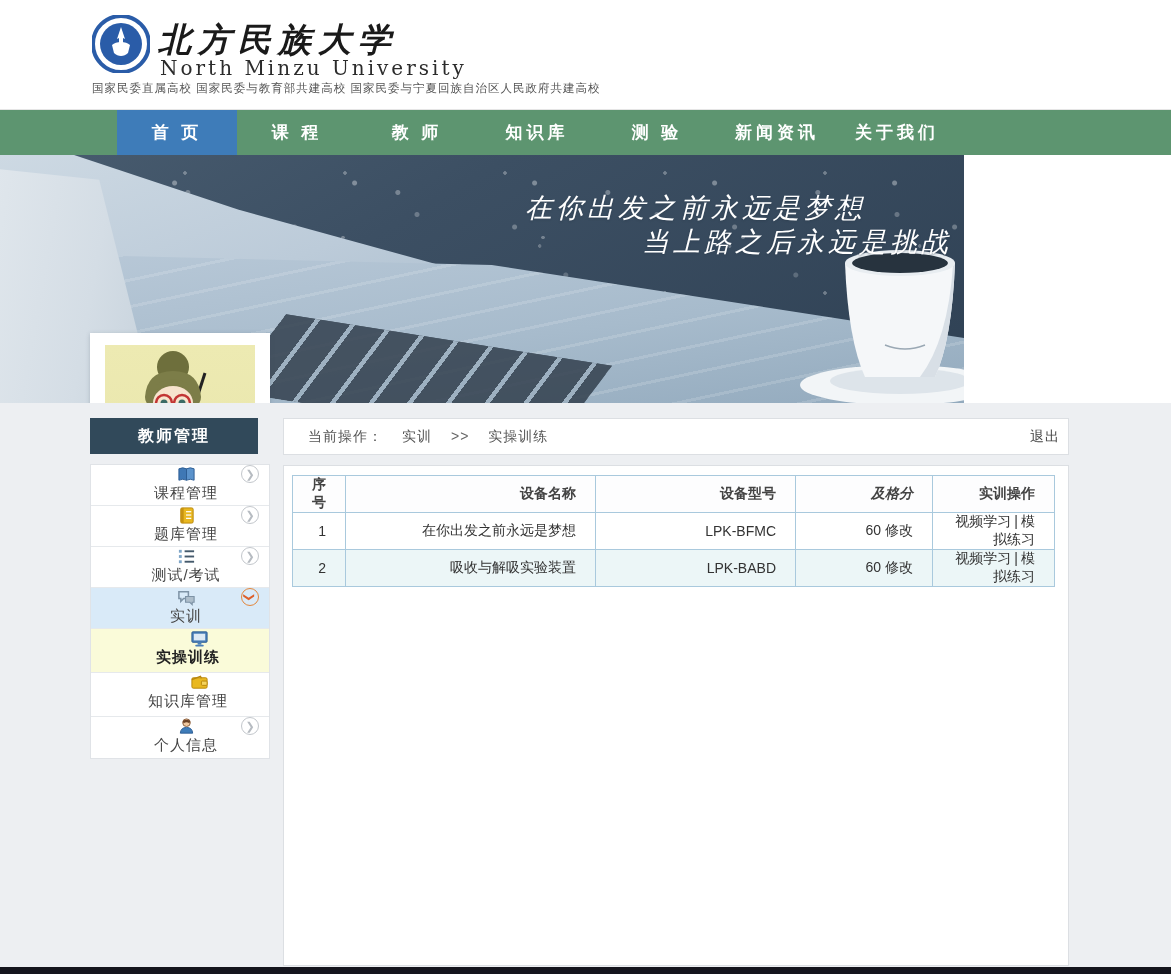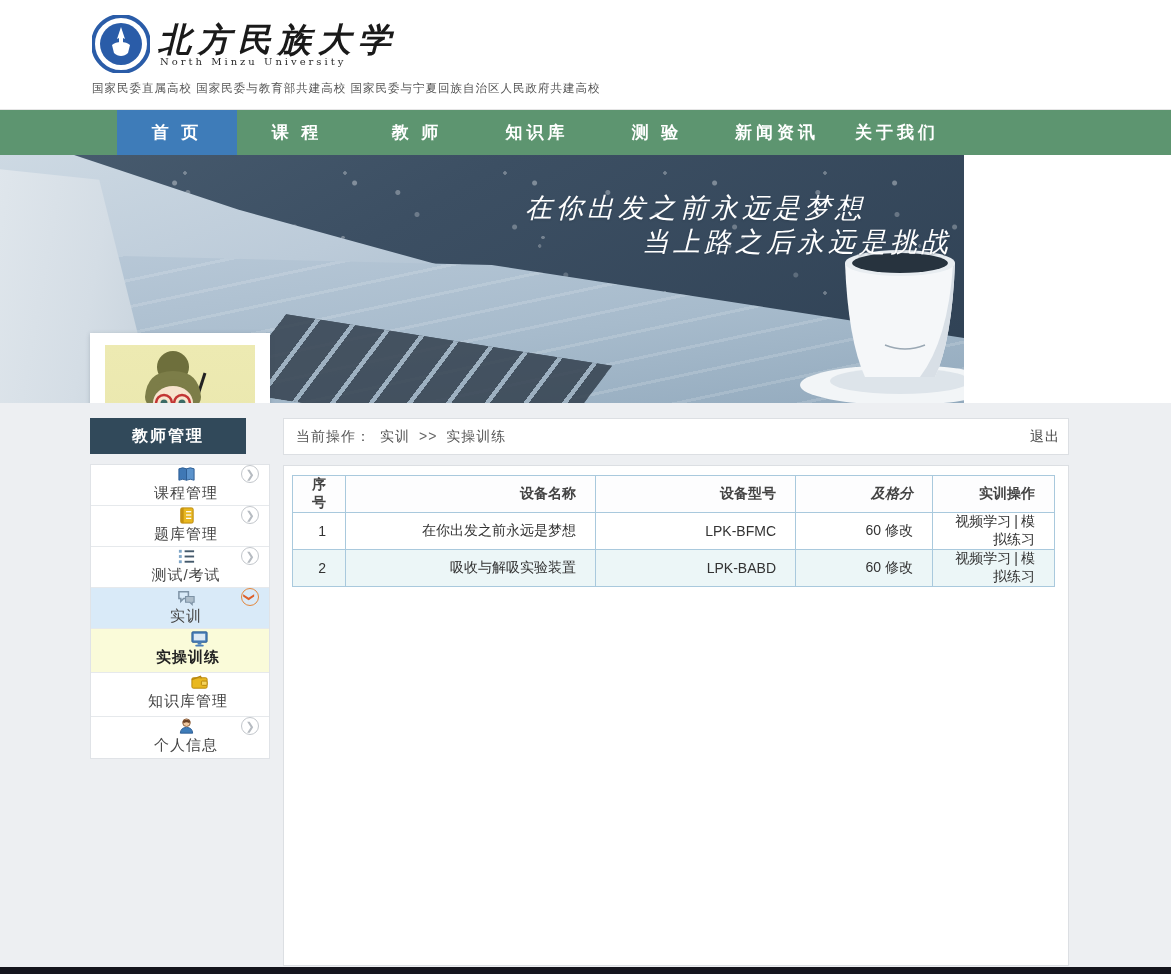--- a/index.html
+++ b/index.html
@@ -13,21 +13,21 @@
 
   
   .header { position:absolute; top:0; left:0; width:1171px; height:110px; background:#ffffff; border-bottom:1px solid #e5e5e5; }
   .seal { position:absolute; left:92px; top:15px; width:58px; height:58px; }
   .uni-cn {
     position:absolute; left:158px; top:18px; font-family:"DejaVu Serif","Liberation Serif",serif;
     font-size:33px; font-weight:bold; font-style:italic; color:#1a1a1a; letter-spacing:7px; white-space:nowrap;
   }
   .uni-en {
     position:absolute; left:160px; top:56px; font-family:"DejaVu Serif","Liberation Serif",serif;
-    font-size:10px; color:#2b2b2b; letter-spacing:3px; white-space:nowrap;
+    font-size:20px; color:#2b2b2b; letter-spacing:3px; white-space:nowrap;
   }
   .slogan { position:absolute; left:92px; top:81px; font-size:11.5px; color:#555; letter-spacing:1px; white-space:nowrap; }
 
   
   .nav { position:absolute; top:110px; left:0; width:1171px; height:45px; background:#5d9570; }
   .nav-item {
     position:absolute; top:0; width:120px; height:45px; line-height:45px; text-align:center;
     color:#ffffff; font-size:17px; font-weight:bold; letter-spacing:4px; cursor:pointer; white-space:nowrap;margin-left:27px;
   }
   .nav-item.active { background:#3e7cb9; }
@@ -90,21 +90,21 @@
   .avatar-img {
     position:absolute; left:15px; top:12px; width:150px; height:165px;
     background:linear-gradient(180deg,#edeab2 0%,#e8e5ab 100%); overflow:hidden;
   }
 
   
   .lower { position:absolute; top:403px; left:0; width:1171px; height:564px; background:#edeff2; }
 
   
   .side-title {
-    position:absolute; left:90px; top:15px; width:156px; height:36px; background:#31495a;
+    position:absolute; left:90px; top:15px; width:168px; height:36px; background:#31495a;
     color:#fff; font-size:16px; font-weight:bold; letter-spacing:2px;
     display:flex; align-items:center; justify-content:center;
   }
   .side-menu { position:absolute; left:90px; top:61px; width:180px; background:#ffffff; border:1px solid #e0e3e7; }
   .menu-item {
     position:relative; height:41px; display:flex; align-items:center;
     border-bottom:1px solid #e6e9ec; cursor:pointer; background:#fff;flex-direction:column;
   }
   .menu-item:last-child { border-bottom:none; }
   .menu-item .mi-icon { width:19px; height:19px; margin-left:13px; flex:0 0 auto; }
@@ -120,21 +120,21 @@
   .menu-item.sub .mi-label { margin-left:16px; }
   .menu-item.sub.active-sub { background:#fafbd9; }
   .menu-item.sub.active-sub .mi-label { font-weight:bold; color:#222; }
   .chev-down { display:inline-block; transform:rotate(90deg); }
 
   
   .crumb-bar {
     position:absolute; left:283px; top:15px; width:786px; height:37px; background:#ffffff;
     border:1px solid #dcdfe3; display:flex; align-items:center; font-size:14px; color:#555;
   }
-  .crumb-bar .crumb-left { margin-left:12px; display:flex; gap:9px; letter-spacing:1px; }
+  .crumb-bar .crumb-left { margin-left:24px; display:flex; gap:19px; letter-spacing:1px; }
   .crumb-bar .crumb-sep { color:#666; }
   .crumb-bar .logout { margin-left:auto; margin-right:8px; color:#444; cursor:pointer; letter-spacing:1px; }
 
   
   .panel { position:absolute; left:283px; top:62px; width:786px; height:501px; background:#ffffff; border:1px solid #dcdfe3; }
   table.dev { border-collapse:collapse; position:absolute; left:8px; top:9px; }
   table.dev th, table.dev td {
     border:1px solid #a9c9dd; font-size:14px; color:#333; text-align:right; height:25px; padding:0 19px;
   }
   table.dev th { font-weight:bold; color:#444; height:27px; background:#fdfdfe; }

